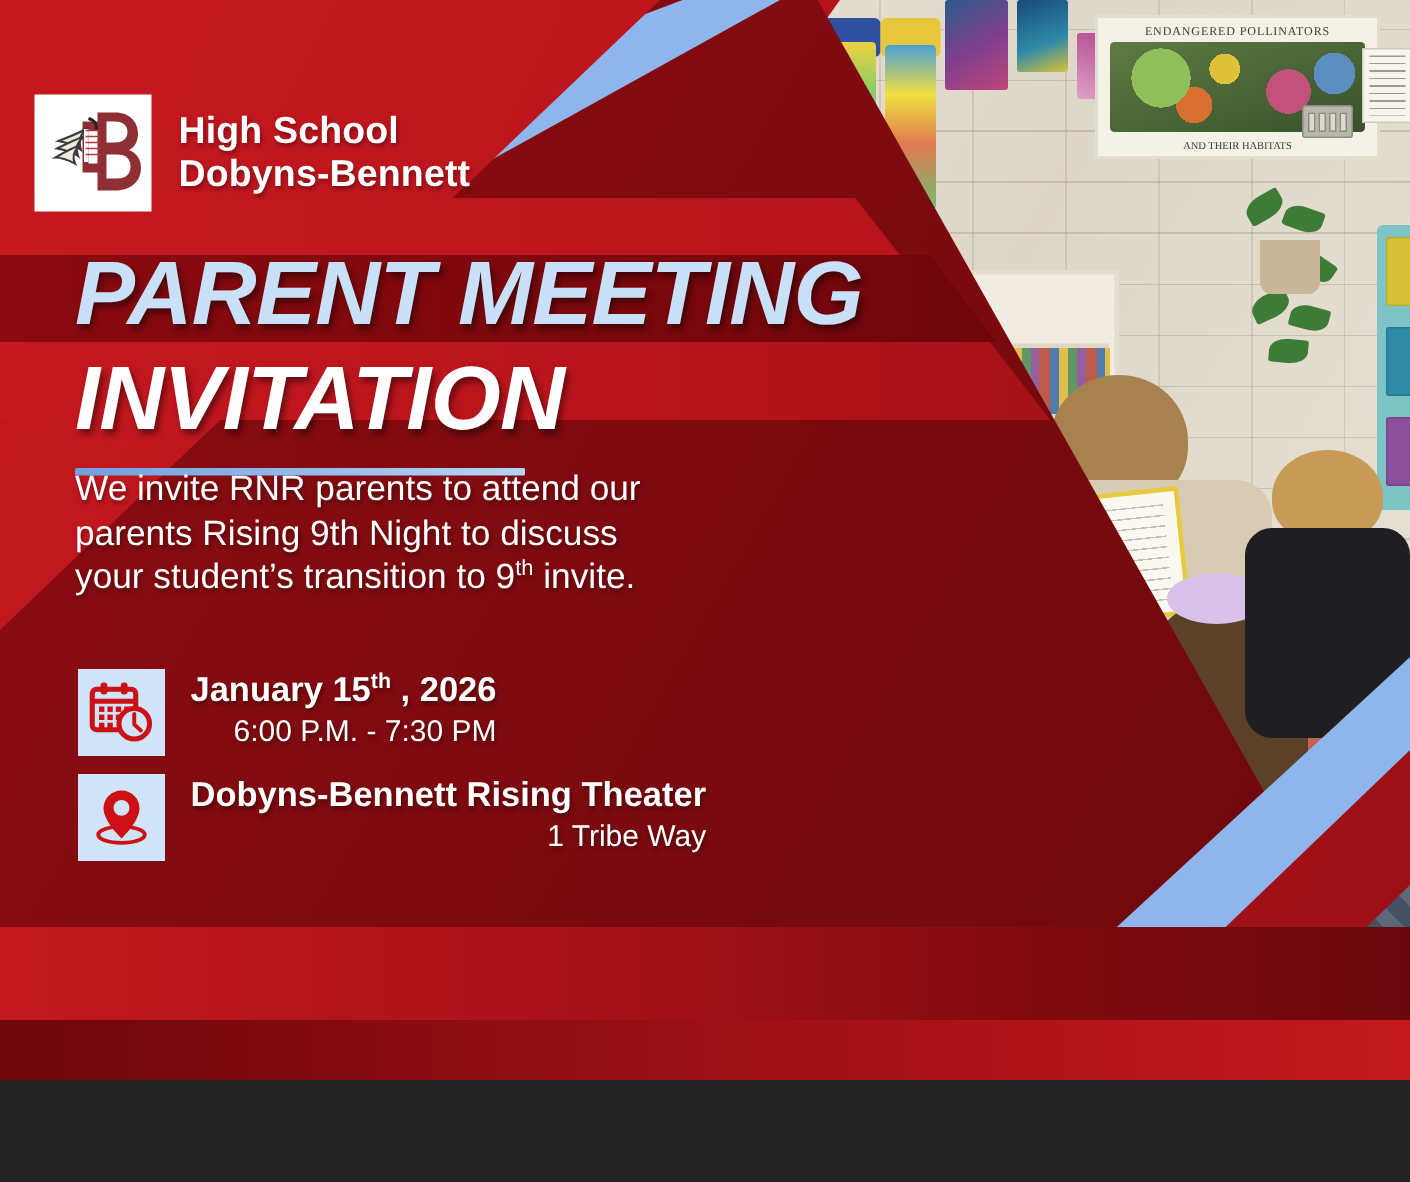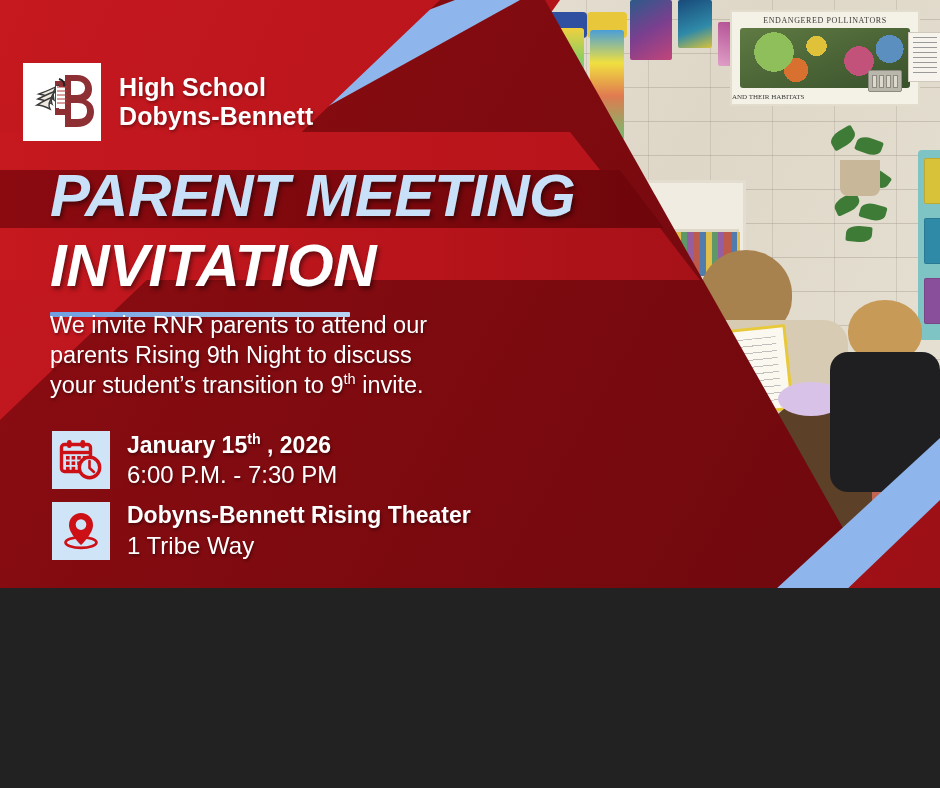--- a/index.html
+++ b/index.html
@@ -1,19 +1,19 @@
 <!DOCTYPE html>
 <html><head>
 <meta charset="utf-8">
 <style>
   html,body{margin:0;padding:0;background:#222;}
   *{box-sizing:border-box;}
   .flyer{
     position:relative;
-    width:940px;height:588px;
+    width:940px;height:720px;
     overflow:hidden;
     font-family:"Liberation Sans", sans-serif;
     background:#b8141b;
   }
 
   
   .photo{position:absolute;inset:0;overflow:hidden;}
   .photo-inner{position:absolute;left:400px;top:0;width:540px;height:700px;overflow:hidden;background:#cfc8b8;}
 
   
@@ -52,21 +52,21 @@
   .pollinator{position:absolute;left:330px;top:10px;width:190px;height:96px;background:#f4f1e6;border:2px solid #e2ddcc;}
   .pollinator .pp-title{position:absolute;top:4px;left:0;right:0;text-align:center;font-size:8px;
     letter-spacing:.6px;color:#3a3a3a;font-family:"Liberation Serif",serif;}
   .pollinator .pp-art{position:absolute;left:8px;right:8px;top:16px;bottom:16px;border-radius:3px;
     background:radial-gradient(circle at 20% 40%,#8fbf5a 0 14%,transparent 14%),
                radial-gradient(circle at 45% 30%,#e0c23a 0 10%,transparent 10%),
                radial-gradient(circle at 70% 55%,#c2527a 0 12%,transparent 12%),
                radial-gradient(circle at 88% 35%,#5a8fc0 0 9%,transparent 9%),
                radial-gradient(circle at 33% 70%,#d87030 0 10%,transparent 10%),
                linear-gradient(160deg,#5f7a42,#39512c);}
-  .pollinator .pp-sub{position:absolute;bottom:3px;left:0;right:0;font-size:7px;color:#3a3a3a;
+  .pollinator .pp-sub{position:absolute;bottom:3px;left:0;right:0;text-align:center;font-size:7px;color:#3a3a3a;
     font-family:"Liberation Serif",serif;}
 
   .switchplate{position:absolute;left:468px;top:70px;width:34px;height:22px;background:#b9b6ab;border:1px solid #8d8a80;border-radius:2px;
     display:flex;gap:2px;align-items:center;justify-content:center;}
   .switchplate i{width:5px;height:13px;background:#ddd9cf;border:1px solid #8d8a80;}
   .sheetmusic{position:absolute;left:508px;top:32px;width:34px;height:50px;background:#f6f4ec;border:1px solid #cfcabb;}
   .sheetmusic:after{content:"";position:absolute;inset:4px;background:repeating-linear-gradient(180deg,#9a9a9a 0 1px,transparent 1px 5px);}
 
   
   .shelf{position:absolute;left:196px;top:180px;width:150px;height:140px;background:#f0ece2;border:3px solid #e2ddcf;}
@@ -141,27 +141,27 @@
   .title-1{font-size:60px;font-weight:bold;letter-spacing:-0.5px;line-height:1;color:#c8e0f8;
     text-shadow:2px 3px 4px rgba(0,0,0,.45);}
   .title-2{font-size:60px;font-weight:bold;letter-spacing:-0.5px;line-height:1;color:#ffffff;margin-top:10px;
     text-shadow:2px 3px 4px rgba(0,0,0,.45);}
   .rule{width:300px;height:5px;background:linear-gradient(90deg,#6f9fe0,#b8d4f4);margin-top:16px;border-radius:1px;}
 
   .lede{position:absolute;left:50px;top:311px;z-index:40;width:470px;color:#fff;font-size:23.5px;line-height:1.26;
     text-shadow:1px 2px 3px rgba(0,0,0,.4);}
   .lede sup{font-size:.62em;vertical-align:super;}
 
-  .info{position:absolute;left:52px;top:431px;z-index:40;}
+  .info{position:absolute;left:52px;top:446px;z-index:40;text-align:right;}
   .info-row{display:flex;align-items:flex-start;gap:17px;margin-bottom:12px;}
   .ic{width:58px;height:58px;background:#cfe4f7;flex:0 0 58px;display:flex;align-items:center;justify-content:center;}
   .info-text{padding-top:1px;}
   .info-title{color:#fff;font-size:23px;font-weight:bold;line-height:1.12;text-shadow:1px 2px 3px rgba(0,0,0,.4);}
   .info-title sup{font-size:.62em;vertical-align:super;}
-  .info-sub{color:#fff;font-size:24px;line-height:1.2;margin-top:3px;text-shadow:1px 2px 3px rgba(0,0,0,.4);}
+  .info-sub{color:#fff;font-size:20px;line-height:1.2;margin-top:3px;text-shadow:1px 2px 3px rgba(0,0,0,.4);}
 </style>
 </head>
 <body>
 
 <div class="flyer">
 
   <div class="photo">
     <div class="photo-inner">
       <div class="wall"></div>
       <div class="floor"></div>

